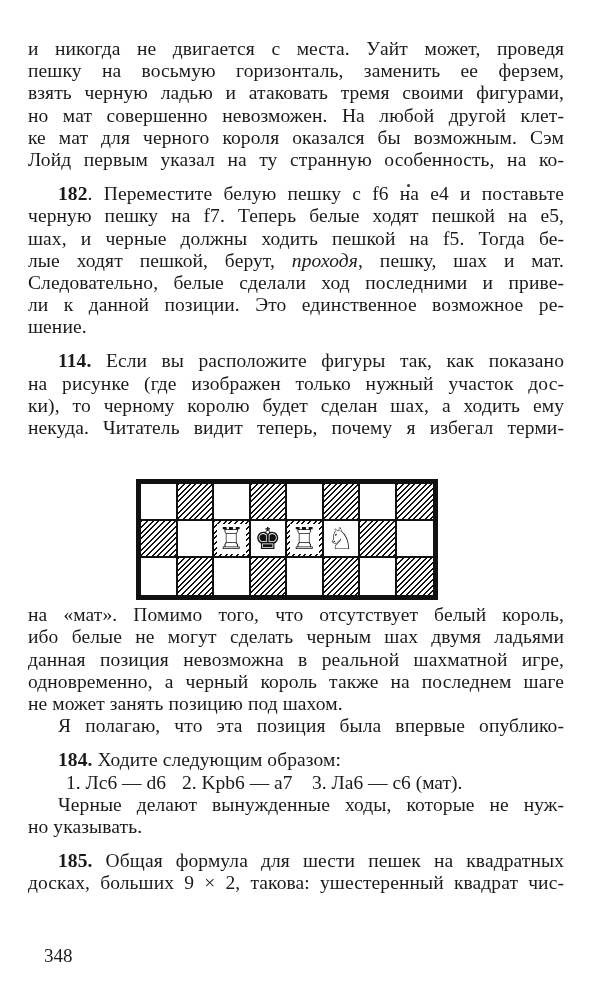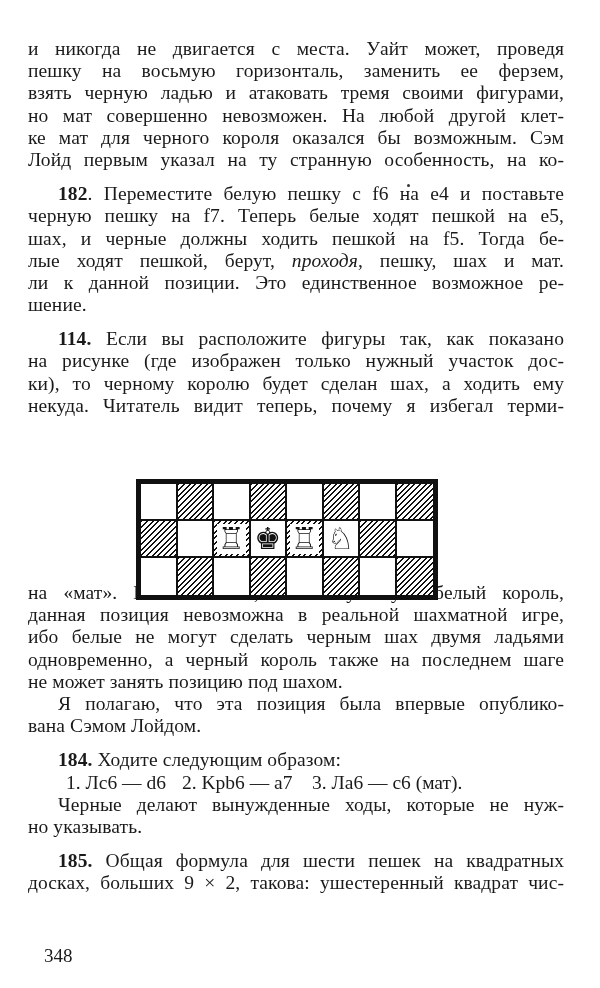--- a/index.html
+++ b/index.html
@@ -73,43 +73,43 @@
     <div class="line">Лойд первым указал на ту странную особенность, на ко-</div>
   </div>
 
   <div class="para-gap"></div>
 
   <div>
     <div class="line indent"><span class="num">182</span><span>. Переместите белую пешку с f6 на e4 и поставьте</span></div>
     <div class="line">черную пешку на f7. Теперь белые ходят пешкой на e5,</div>
     <div class="line">шах, и черные должны ходить пешкой на f5. Тогда бе-</div>
     <div class="line"><span>лые ходят пешкой, берут, </span><span class="ital">проходя</span><span>, пешку, шах и мат.</span></div>
+    <div class="line">Следовательно, белые сделали ход последними и приве-</div>
     <div class="line">ли к данной позиции. Это единственное возможное ре-</div>
     <div class="line last">шение.</div>
   </div>
 
   <div class="para-gap"></div>
 
   <div>
     <div class="line indent"><span class="num">114.</span><span> Если вы расположите фигуры так, как показано</span></div>
     <div class="line">на рисунке (где изображен только нужный участок дос-</div>
     <div class="line">ки), то черному королю будет сделан шах, а ходить ему</div>
     <div class="line">некуда. Читатель видит теперь, почему я избегал терми-</div>
   </div>
 
   <div style="height: 165px;"></div>
 
   <div>
     <div class="line">на «мат». Помимо того, что отсутствует белый король,</div>
+    <div class="line">ибо белые не могут сделать черным шах двумя ладьями</div>
     <div class="line">данная позиция невозможна в реальной шахматной игре,</div>
-    <div class="line">ибо белые не могут сделать черным шах двумя ладьями</div>
     <div class="line">одновременно, а черный король также на последнем шаге</div>
     <div class="line last">не может занять позицию под шахом.</div>
     <div class="line indent">Я полагаю, что эта позиция была впервые опублико-</div>
-    <div class="line last">вана Сэмом Лойдом.</div>
   </div>
 
   <div class="para-gap"></div>
 
   <div>
     <div class="line indent last"><span class="num">184.</span><span> Ходите следующим образом:</span></div>
     <div class="moves">
       <span class="m1">1. Лc6 — d6</span><span class="m2">2. Kpb6 — a7</span><span>3. Лa6 — c6 (мат).</span>
     </div>
     <div class="line indent">Черные делают вынужденные ходы, которые не нуж-</div>

